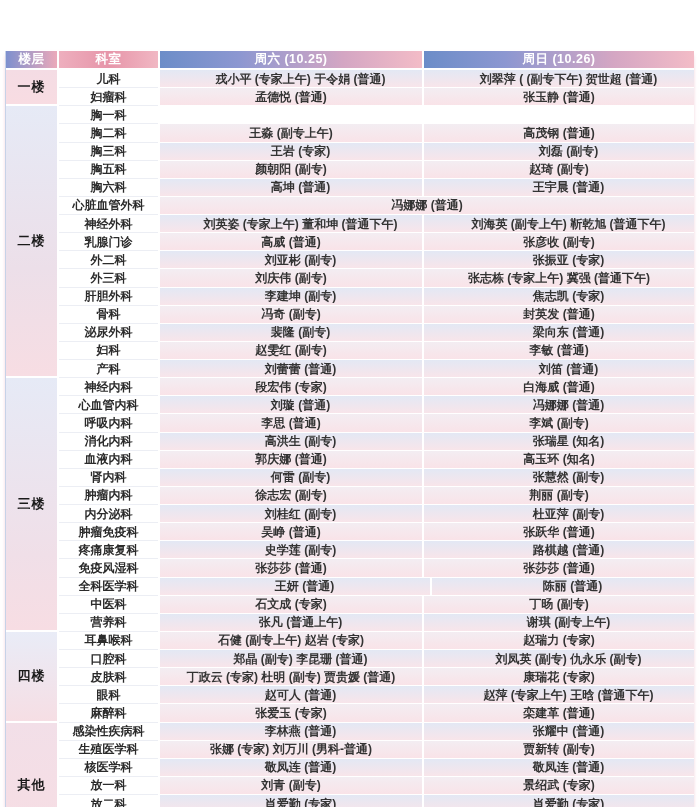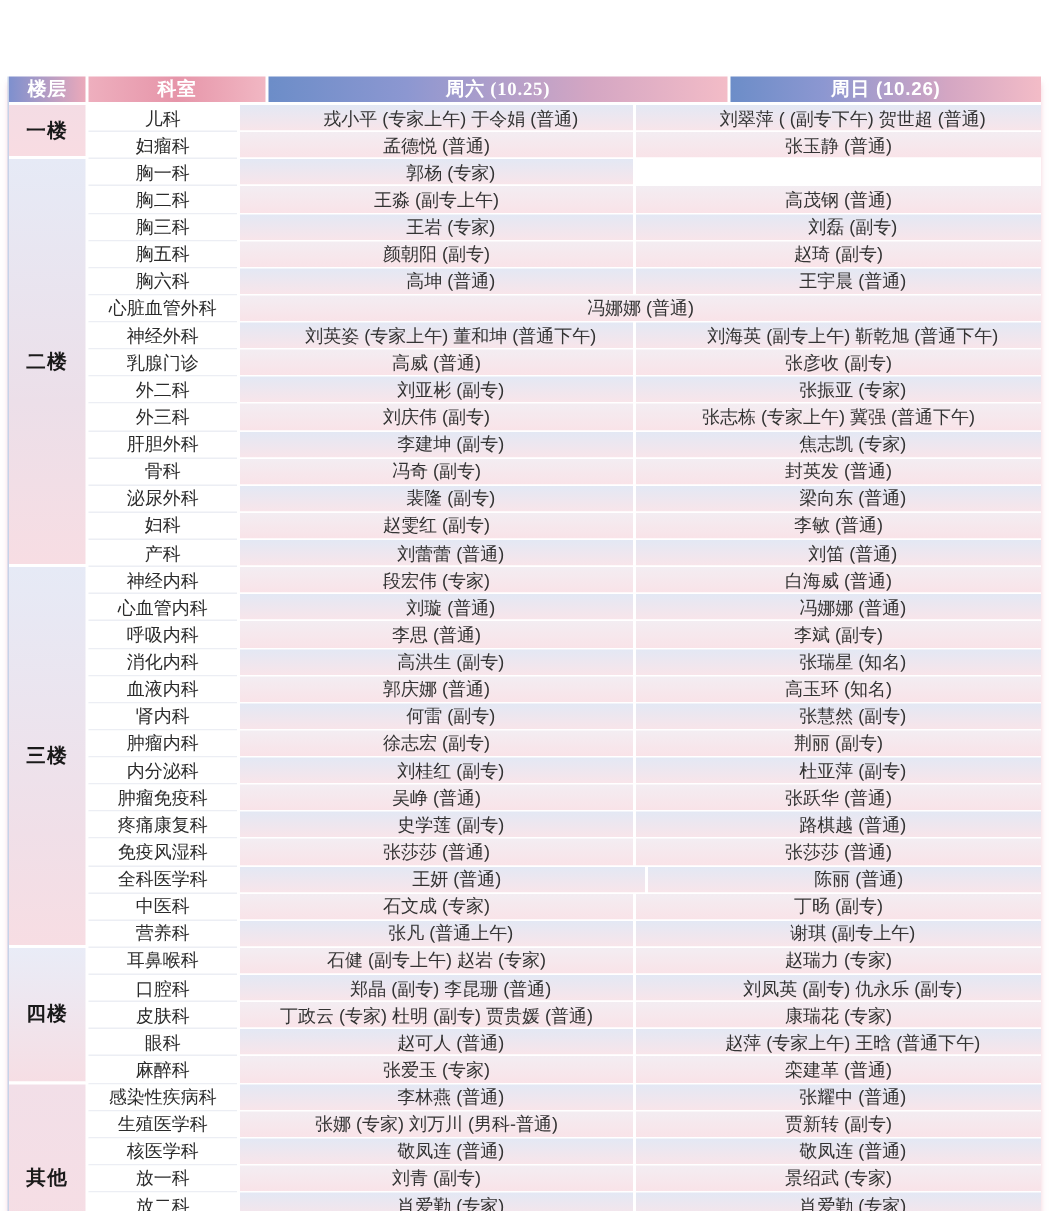--- a/index.html
+++ b/index.html
@@ -6,33 +6,33 @@
   html,body { width: 700px; height: 807px; background: #ffffff;
     font-family: "Liberation Sans", "DejaVu Sans", sans-serif; }
   .tbl { position: absolute; left: 5px; top: 5px; width: 689px;
     border-left: 1px solid #c6d2e8;
     box-shadow: 0 3px 4px -1px rgba(233,156,176,.65); margin-top: 46px; }
   .hrow { display: flex; gap: 2px; height: 17px; margin-bottom: 2px; }
   .hcell { color: #fff; font-weight: bold; font-size: 12.5px;
     display: flex; align-items: center; justify-content: center;
     white-space: nowrap; letter-spacing: .5px; }
   .h-floor { width: 51px; background: linear-gradient(90deg,#7e90ce,#eba9ba); }
-  .h-dept  { width: 118px; background: linear-gradient(90deg,#eeafbe,#e695a9 50%,#f1b7c3); }
-  .h-sat   { width: 306px; background: linear-gradient(90deg,#6c8dc8,#8c97d1 30%,#d4a6c3 70%,#f3bcc7); font-family: Liberation Serif, serif; }
+  .h-dept  { width: 99px; background: linear-gradient(90deg,#eeafbe,#e695a9 50%,#f1b7c3); }
+  .h-sat   { width: 262px; background: linear-gradient(90deg,#6c8dc8,#8c97d1 30%,#d4a6c3 70%,#f3bcc7); }
   .h-sun   { flex: 1;     background: linear-gradient(90deg,#6c8dc8,#8c97d1 30%,#d4a6c3 70%,#f3bcc7); }
   .group { display: flex; gap: 2px; }
   .floor-cell { width: 51px; display: flex; align-items: center; justify-content: center;
     font-weight: bold; font-size: 13px; color: #1a1a1a;
     border-bottom: 2px solid #fff; letter-spacing: 1px; }
   .fg0 { background: linear-gradient(180deg,#f4dce4,#f8dce2); }
   .fg1 { background: linear-gradient(180deg,#e6eaf6 0%,#ecdfe9 60%,#f7dde3 100%); }
   .fg2 { background: linear-gradient(180deg,#e6eaf6 0%,#f0dfe8 70%,#f7dde3 100%); }
   .fg3 { background: linear-gradient(180deg,#e9ecf7,#f6dee4); }
   .fg4 { background: linear-gradient(180deg,#f2dfe8,#f7dde3); }
-  .rows { flex: 1; }
+  .rows { flex: 1; font-weight: bold; }
   .row { display: flex; gap: 2px; height: 18.14px; }
   .cell { display: flex; align-items: center; justify-content: center;
     font-size: 12px; color: #333; border-bottom: 1px solid #fff;
     white-space: nowrap; overflow: hidden; line-height: 1; }
   .dept { width: 99px; background: #fff; border-bottom: 1px solid #eceef4; color: #2b2b2b; }
   .sat { width: 262px; } .sun { flex: 1; }
   .r0 .sat, .r0 .sun { background: linear-gradient(180deg,#e3e8f4 0%,#f8e5ea 100%); padding-left: 19px; }
   .r1 .sat, .r1 .sun { background: linear-gradient(180deg,#f3edf2 0%,#f9e3e8 100%); }
 </style>
 </head>
@@ -59,21 +59,20 @@
             <div class="cell sat">孟德悦 (普通)</div>
             <div class="cell sun">张玉静 (普通)</div>
           </div>
         </div>
       </div>
       <div class="group">
         <div class="floor-cell fg1">二楼</div>
         <div class="rows">
           <div class="row r0">
             <div class="cell dept">胸一科</div>
-            <div class="cell sat">郭杨 (专家)</div>
           </div>
           <div class="row r1">
             <div class="cell dept">胸二科</div>
             <div class="cell sat">王淼 (副专上午)</div>
             <div class="cell sun">高茂钢 (普通)</div>
           </div>
           <div class="row r0">
             <div class="cell dept">胸三科</div>
             <div class="cell sat">王岩 (专家)</div>
             <div class="cell sun">刘磊 (副专)</div>

